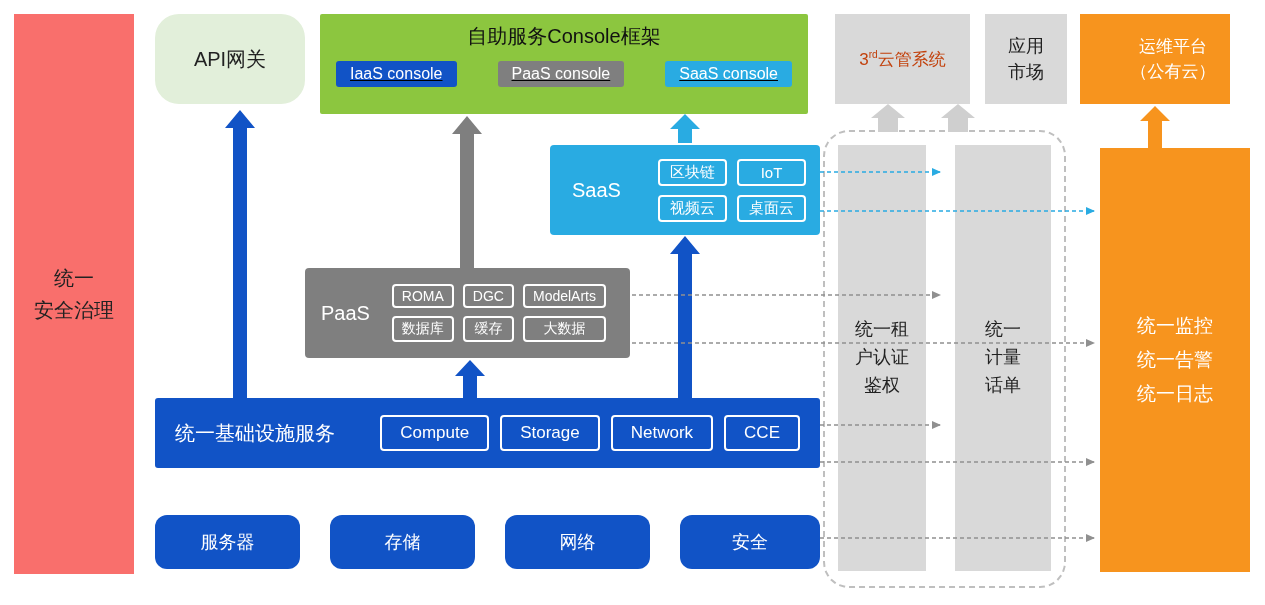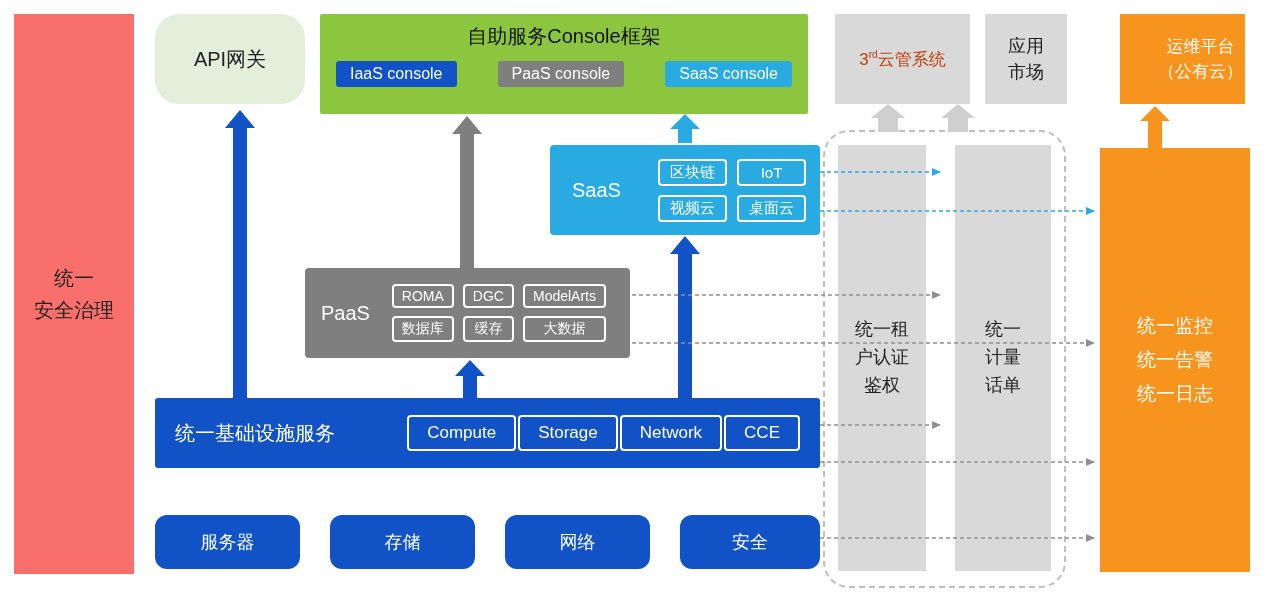--- a/index.html
+++ b/index.html
@@ -9,42 +9,42 @@
   .center { display:flex; align-items:center; justify-content:center; text-align:center; }
   .preline { white-space:pre-line; }
 
   
   .security { left:14px; top:14px; width:120px; height:560px; background:var(--red,#F96F6C); color:#222; font-size:20px; line-height:1.6; }
 
   
   .api { left:155px; top:14px; width:150px; height:90px; background:var(--api-green,#E2EFDA); color:#222; font-size:20px;border-radius:24px; }
   .console-frame { left:320px; top:14px; width:488px; height:100px; background:var(--green,#8CC63F); border-radius:2px; }
   .console-title { text-align:center; padding-top:9px; font-size:20px; color:#111; }
-  .console-chips { display:flex; justify-content:space-between; padding:11px 16px 0 16px; }
+  .console-chips { display:flex; justify-content:space-between; padding:11px 16px 0 16px;text-decoration:underline; }
   .chip { display:inline-flex; align-items:center; justify-content:center; white-space:nowrap; }
   .chip.solid { color:#fff; font-size:16px; padding:4px 14px; border-radius:3px; }
   .chip.iaas  { background:var(--blue,#1153C6); }
   .chip.paasc { background:var(--gray,#7F7F7F); }
   .chip.saasc { background:var(--cyan,#29ABE2); }
   .third { left:835px; top:14px; width:135px; height:90px; background:var(--light-gray,#D9D9D9); color:#c2410c; font-size:17px; }
   .third sup { font-size:0.6em; }
   .market { left:985px; top:14px; width:82px; height:90px; background:var(--light-gray,#D9D9D9); color:#222; font-size:18px; line-height:1.45; }
-  .ops { left:1120px; top:14px; width:125px; height:90px; background:var(--orange,#F7941E); color:#fff; font-size:17px; line-height:1.5;padding-left:36px; }
+  .ops { left:1080px; top:14px; width:150px; height:90px; background:var(--orange,#F7941E); color:#fff; font-size:17px; line-height:1.5;padding-left:36px; }
 
   
   .saas-box { left:550px; top:145px; width:270px; height:90px; background:var(--cyan,#29ABE2); border-radius:4px; display:flex; align-items:center; padding:0 14px 0 22px; color:#fff; }
   .big-label { font-size:20px; color:#fff; }
   .chip.outline { border:2px solid #fff; border-radius:4px; color:#fff; }
   .saas-grid { display:grid; grid-template-columns:auto auto; gap:9px 10px; margin-left:auto; }
   .saas-grid .chip { font-size:15px; padding:2px 10px; }
   .paas-box { left:305px; top:268px; width:325px; height:90px; background:var(--gray,#7F7F7F); border-radius:4px; display:flex; align-items:center; padding:0 24px 0 16px; color:#fff;justify-content:flex-end; }
   .paas-grid { display:grid; grid-template-columns:auto auto auto; gap:8px 9px; margin-left:auto; }
   .paas-grid .chip { font-size:14px; padding:2px 8px; }
   .infra-box { left:155px; top:398px; width:665px; height:70px; background:var(--blue,#1153C6); border-radius:3px; display:flex; align-items:center; padding:0 20px; color:#fff; }
-  .chip-row { display:flex; gap:2px; margin-left:auto;border-radius:17px; }
+  .chip-row { display:flex; gap:11px; margin-left:auto;border-radius:17px; }
   .chip-row .chip { font-size:17px; padding:6px 18px; }
 
   
   .hw { top:515px; height:54px; background:var(--blue,#1153C6); color:#fff; font-size:18px; border-radius:12px; }
   .hw0 { left:155px; width:145px; } .hw1 { left:330px; width:145px; } .hw2 { left:505px; width:145px;align-items:center; } .hw3 { left:680px; width:140px; }
 
   
   .dashed-container { left:823px; top:130px; width:243px; height:458px; border:2px dashed var(--dash-border,#BFBFBF); border-radius:26px; }
   .gray-bar { background:var(--light-gray,#D9D9D9); color:#222; font-size:18px; line-height:1.55; }
   .auth { left:838px; top:145px; width:88px; height:426px; }

